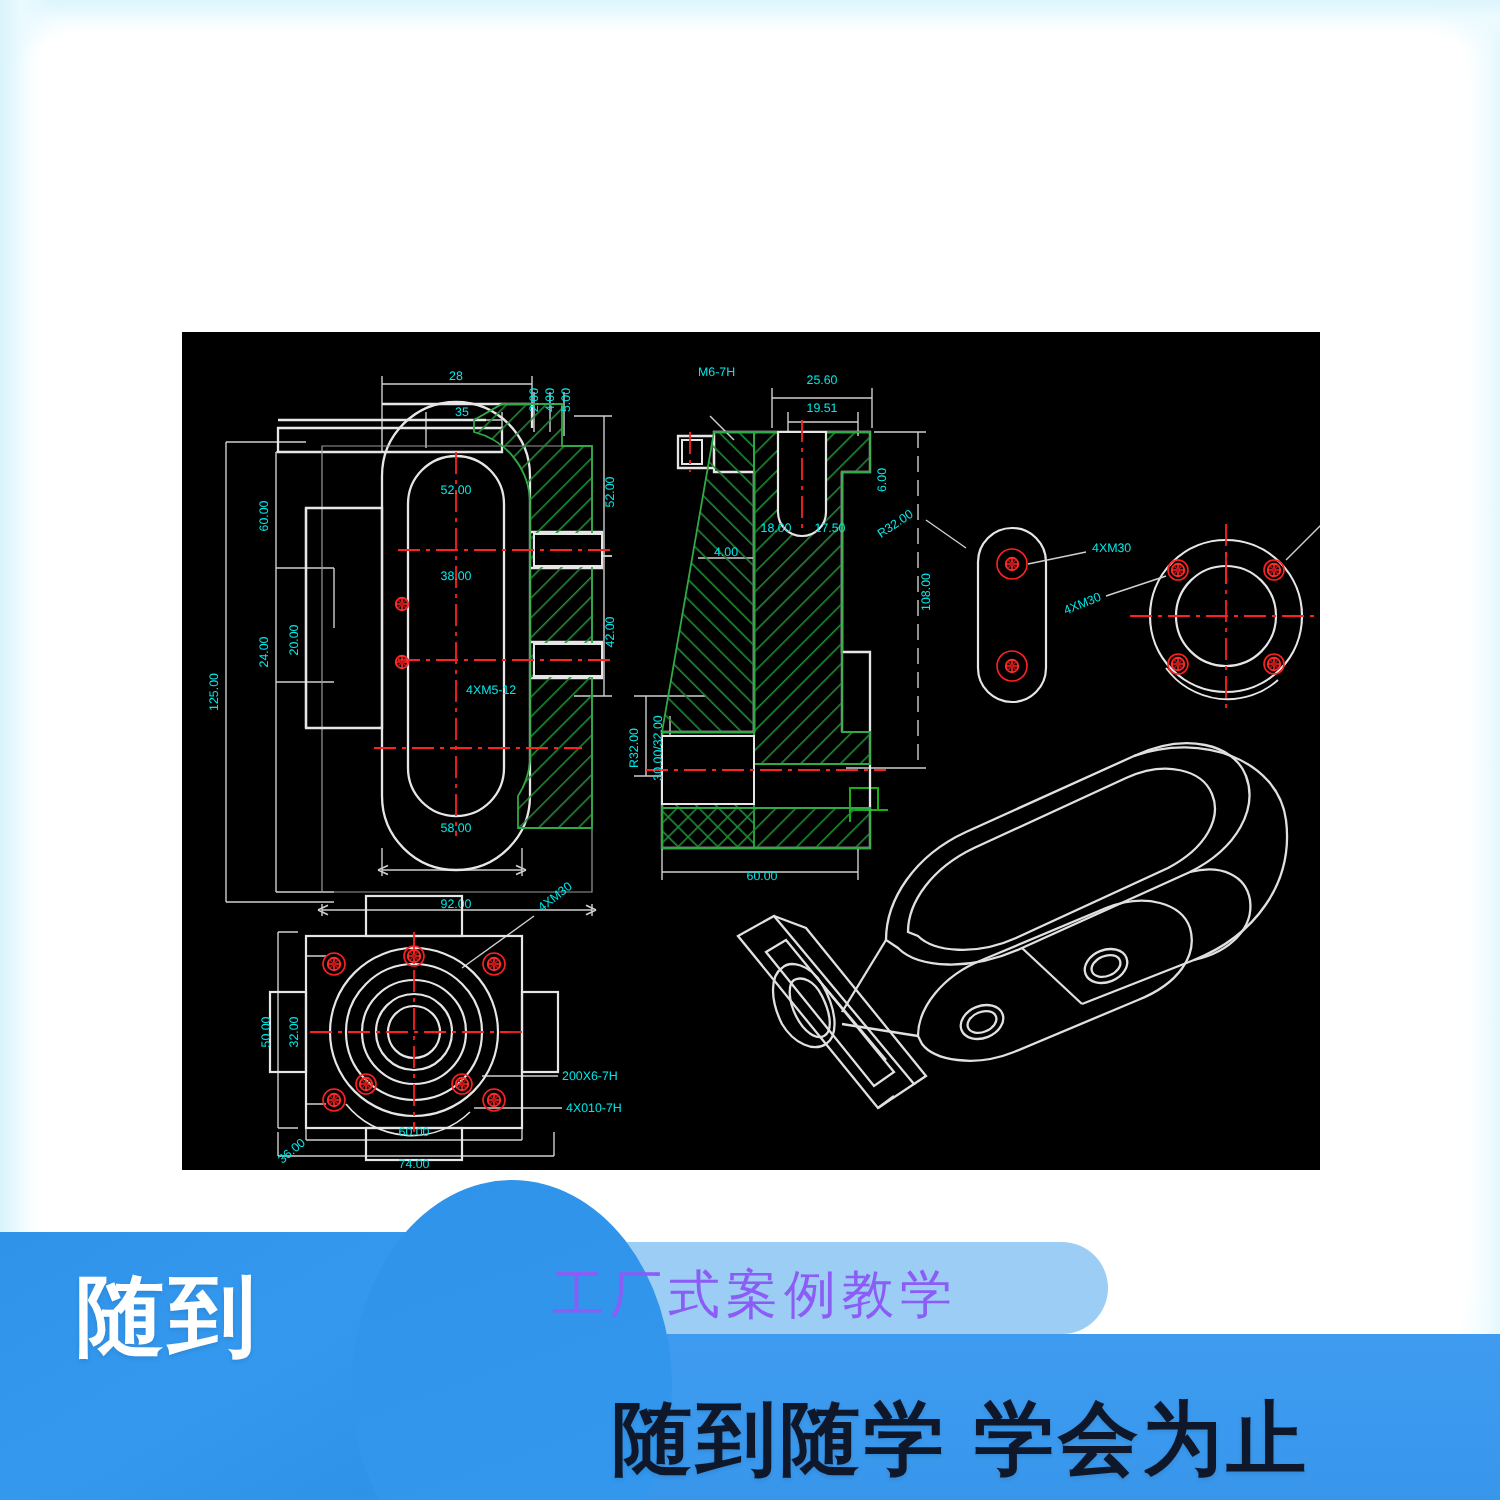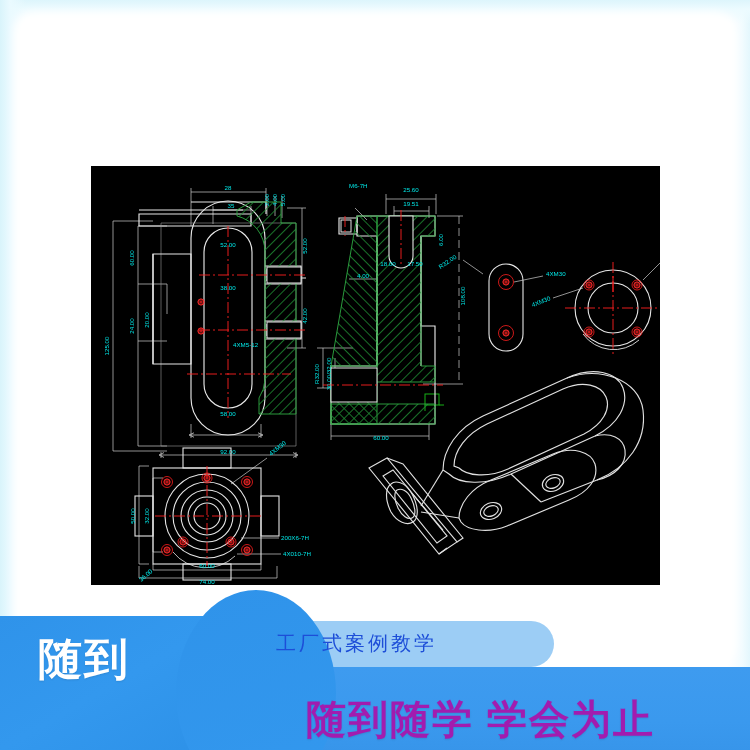--- a/index.html
+++ b/index.html
@@ -99,40 +99,40 @@
     width: 336px; height: 46px;
     background: #9ccdf5;
     border-top-right-radius: 24px;
     border-bottom-right-radius: 24px;
     z-index: 2;
   }
   .banner-pill-text {
     position: absolute;
     left: 276px;
     top: 14px;
-    color: #1d4ed8;
-    font-size: 20px;
+    color: #8b5cf6;
+    font-size: 26px;
     letter-spacing: 3px;
     z-index: 5;
     white-space: nowrap;
   }
 
   
   .banner-slab {
     position: absolute;
     left: 150px; top: 51px;
     width: 600px; height: 99px;
     background: linear-gradient(180deg,#3e9bef 0%, #3a99ee 55%, #3693e8 100%);
     z-index: 2;
   }
   .banner-slab-text {
     position: absolute;
     left: 306px;
     top: 76px;
-    color: #a21caf;
+    color: #0f172a;
     font-size: 40px;
     font-weight: bold;
     letter-spacing: 2px;
     z-index: 5;
     white-space: nowrap;
     text-shadow: 0 1px 2px rgba(0,0,0,.10);
   }
 </style>
 </head>
 <body>

